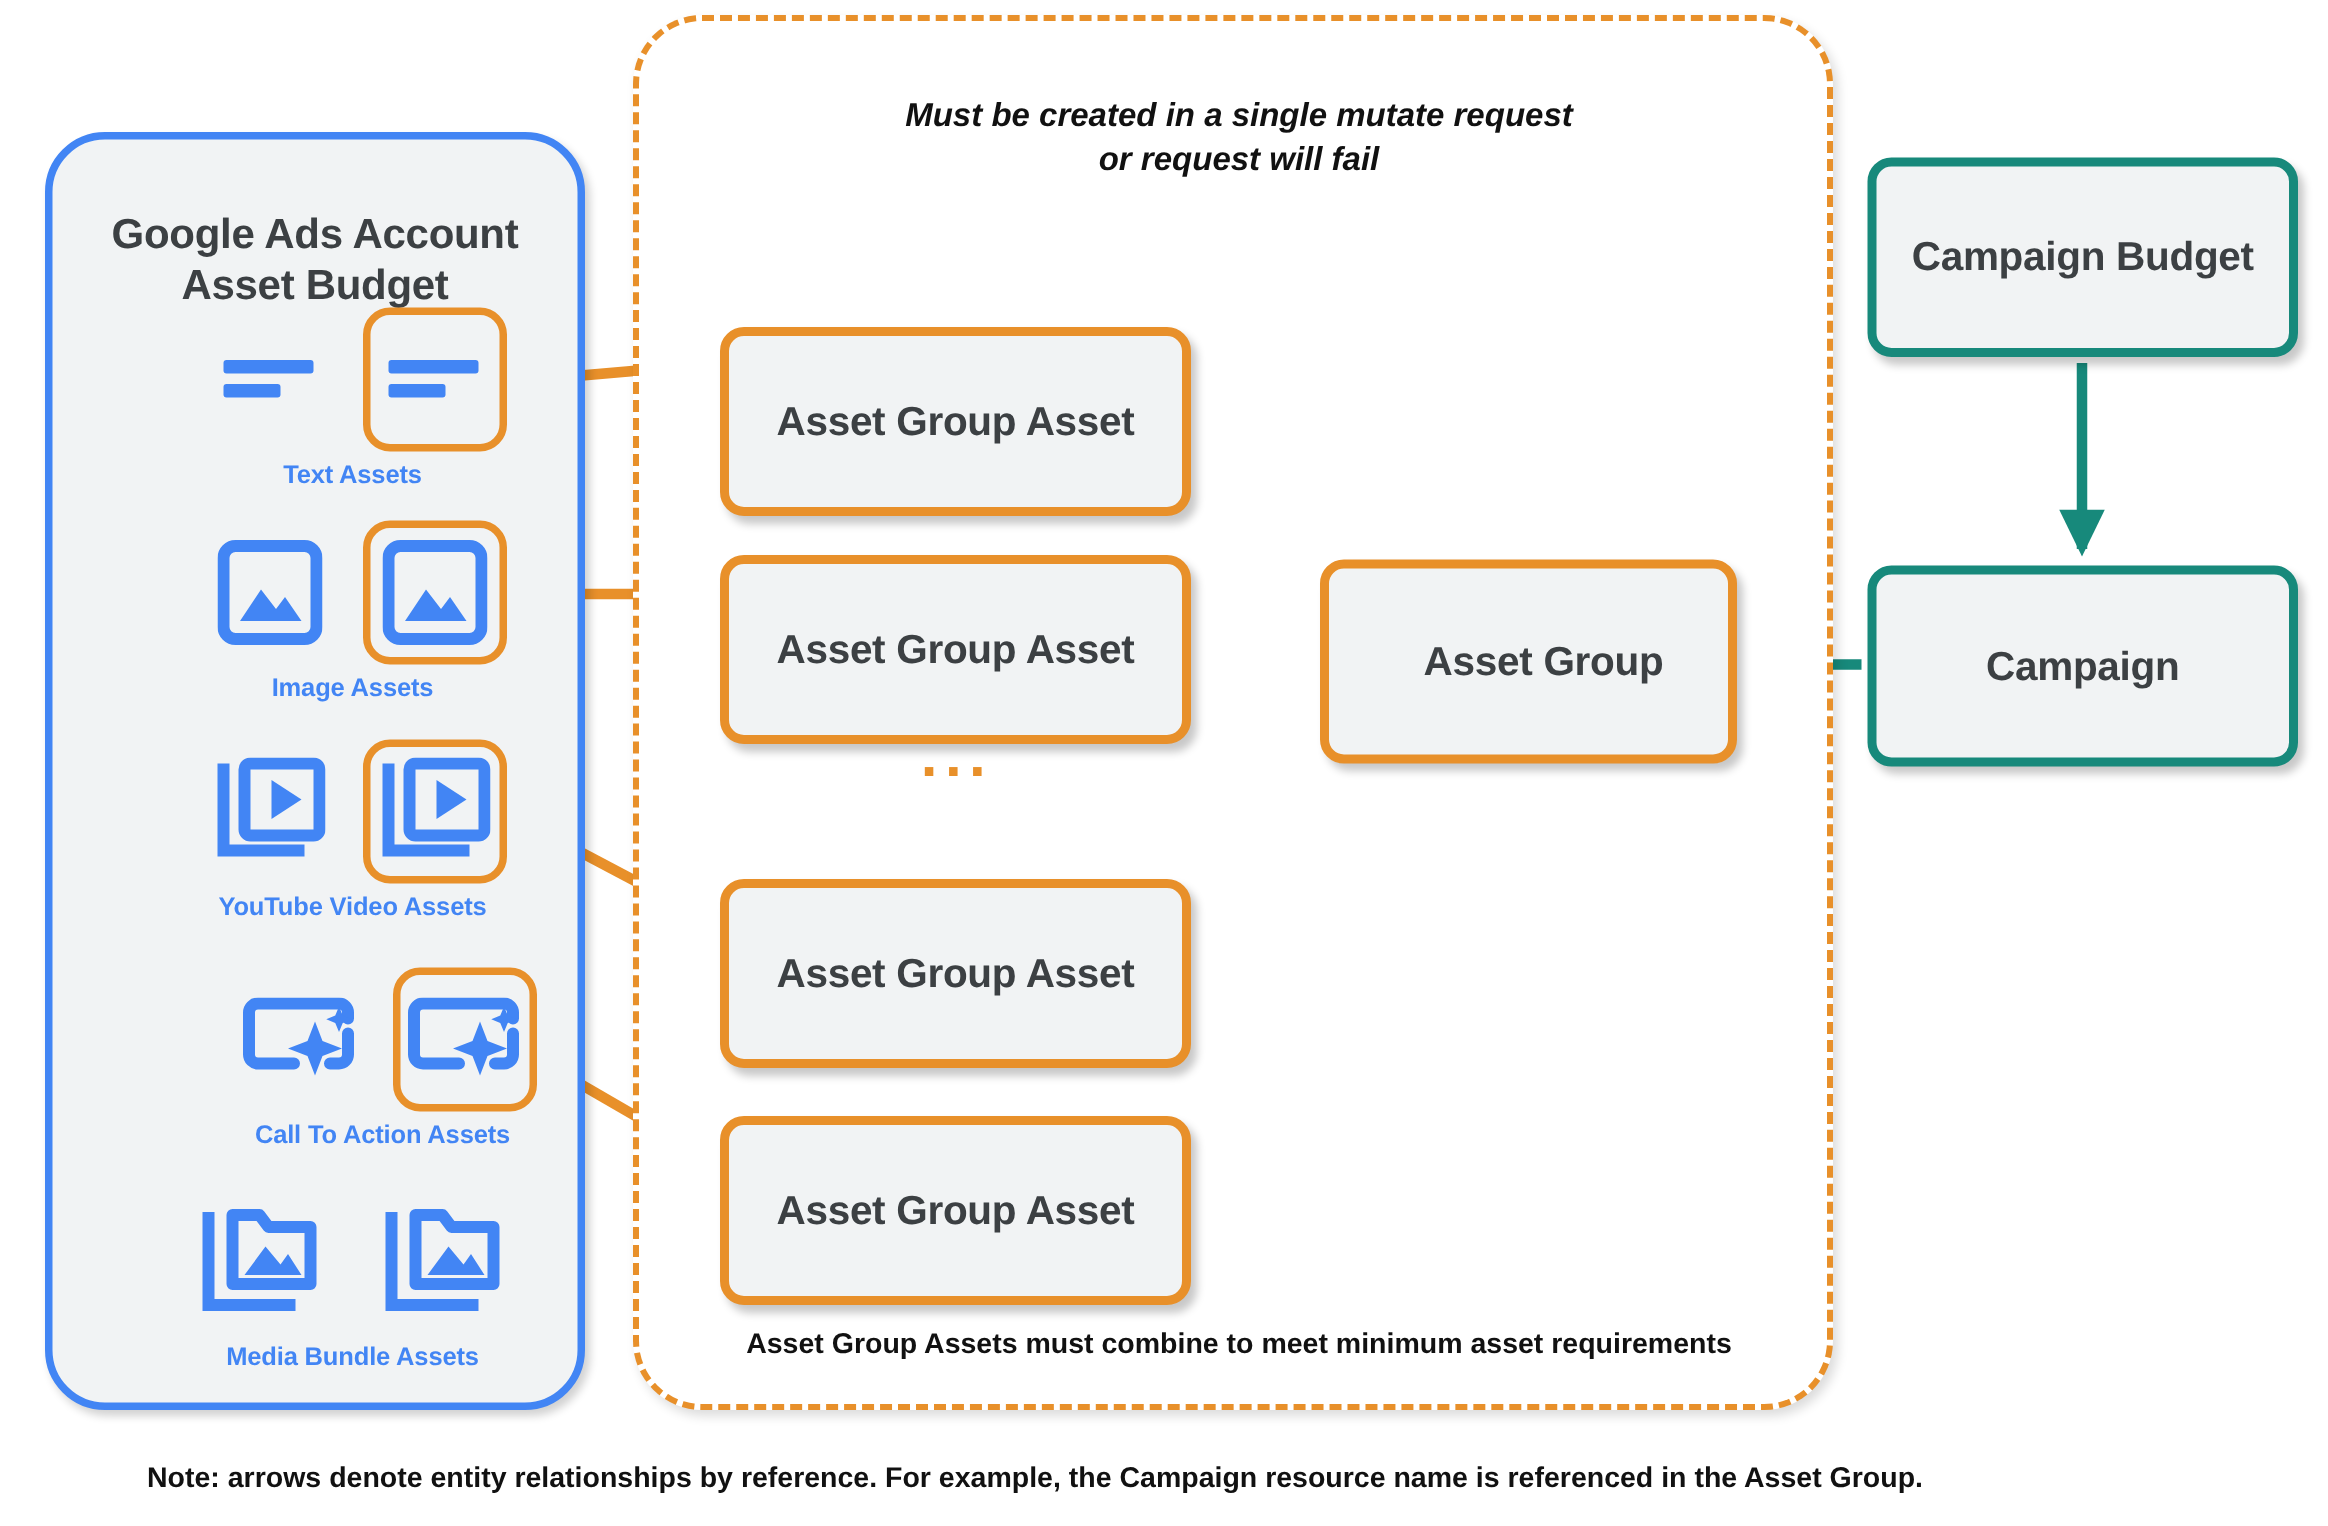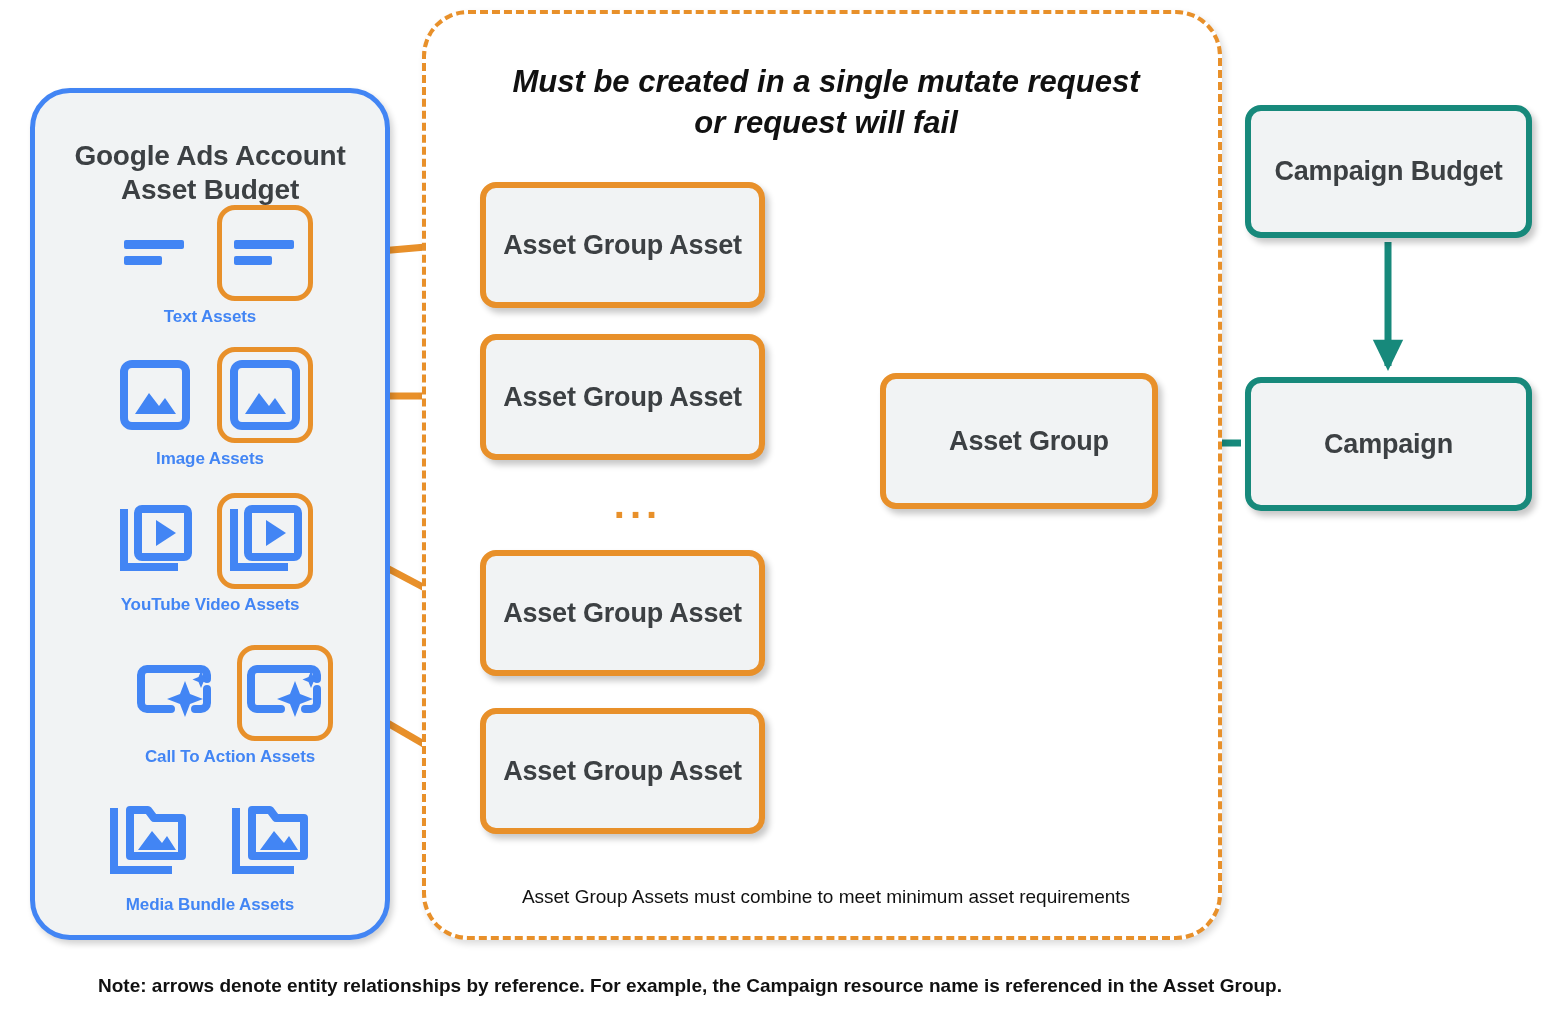--- a/index.html
+++ b/index.html
@@ -20,21 +20,21 @@
     background:#F1F3F4;
     border:5px solid #4285F4;
     border-radius:40px;
     box-shadow:3px 4px 6px rgba(0,0,0,.18);
   }
   #library-title{
     position:absolute;left:0;top:26px;width:100%;
     text-align:center;font-size:28px;font-weight:bold;color:#3C4043;
     line-height:1.22;letter-spacing:-.2px;margin-top:20px;
   }
-  .asset-row{position:absolute;left:0;width:100%;}
+  .asset-row{position:absolute;left:0;width:100%;padding-left:25px;}
   .asset-icons{
     position:relative;height:96px;
     display:flex;align-items:center;justify-content:center;gap:14px;
   }
   .icon-plain,.icon-boxed{
     width:96px;height:96px;
     display:flex;align-items:center;justify-content:center;
     box-sizing:border-box;
   }
   .icon-boxed{
@@ -48,42 +48,42 @@
   
   #mutate-container{
     left:422px;top:10px;width:800px;height:930px;
     border:4px dashed #E8902A;
     border-radius:46px;
     background:#ffffff;
     box-shadow:3px 4px 7px rgba(0,0,0,.14);
   }
   #mutate-title{
     position:absolute;left:40px;top:48px;width:720px;
-    text-align:center;font-size:31px;font-weight:bold;font-style:italic;
+    text-align:center;font-size:22px;font-weight:bold;font-style:italic;
     color:#111111;line-height:1.32;
   }
   #mutate-footnote{
     position:absolute;left:20px;top:872px;width:760px;
-    text-align:center;font-size:19px;font-weight:normal;color:#111111;
+    text-align:center;font-size:19px;font-weight:bold;color:#111111;
   }
 
   
   .box{
     background:#F1F3F4;
     border-radius:16px;
     display:flex;align-items:center;justify-content:center;
     text-align:center;
     color:#3C4043;
     box-shadow:4px 5px 6px rgba(0,0,0,.22);
   }
   .box-orange{border:6px solid #E8902A;}
   .box-teal{border:6px solid #17897B;}
   .box-label{font-size:27px;font-weight:bold;line-height:1.28;letter-spacing:-.2px;}
 
-  .aga{left:480px;width:285px;height:126px;}
+  .aga{left:480px;width:314px;height:126px;margin-top:36px;}
   #aga-1{top:182px;}
   #aga-2{top:334px;}
   #aga-3{top:550px;}
   #aga-4{top:708px;}
 
   #asset-group-node{left:880px;top:373px;width:278px;height:136px;padding-left:20px;}
   #campaign-budget-node{left:1245px;top:105px;width:287px;height:133px;}
   #campaign-node{left:1245px;top:377px;width:287px;height:134px;}
 
   #ellipsis{

